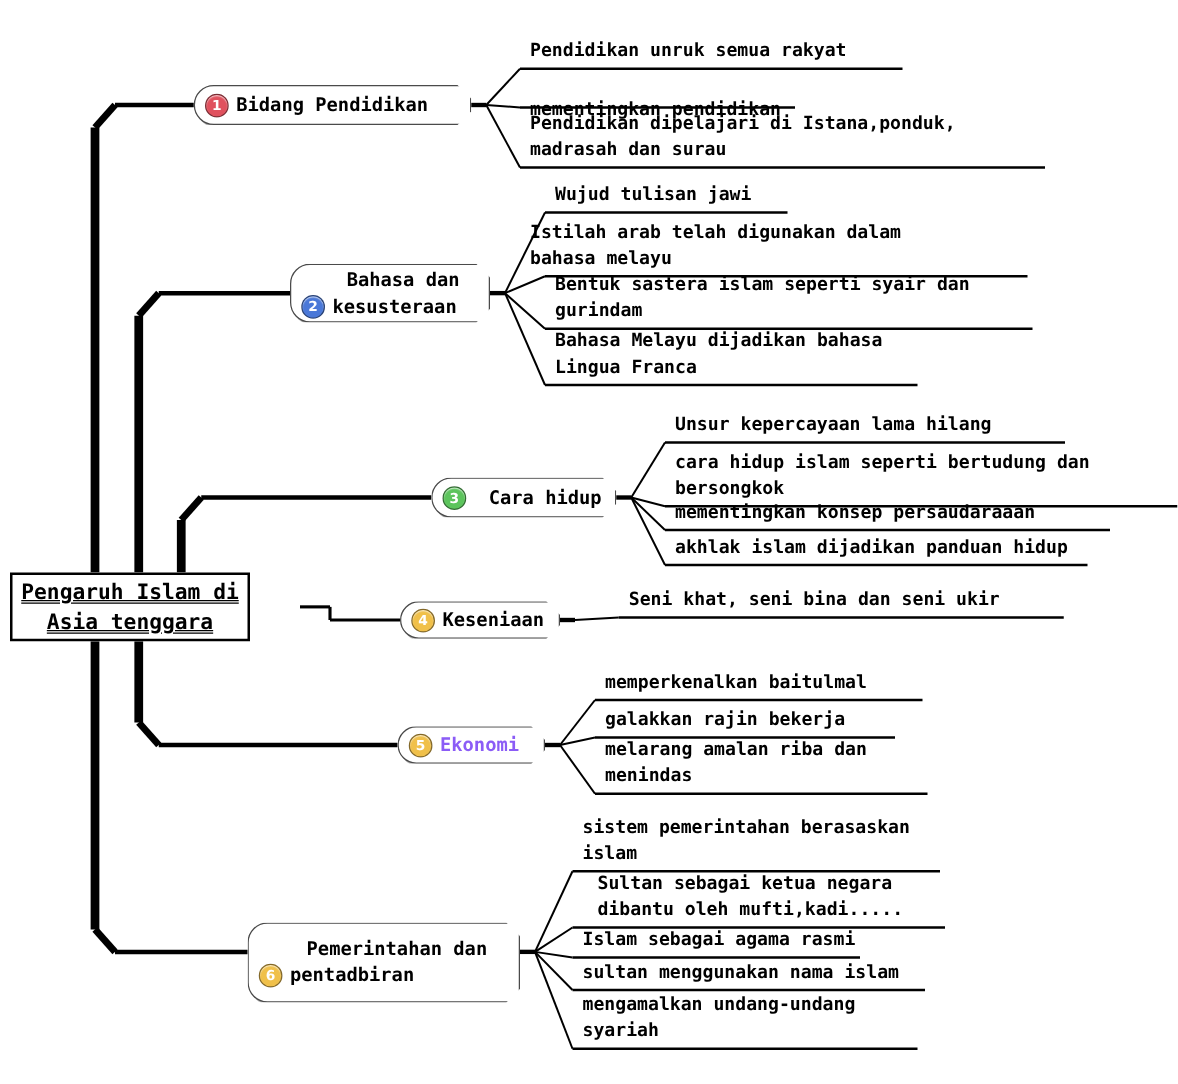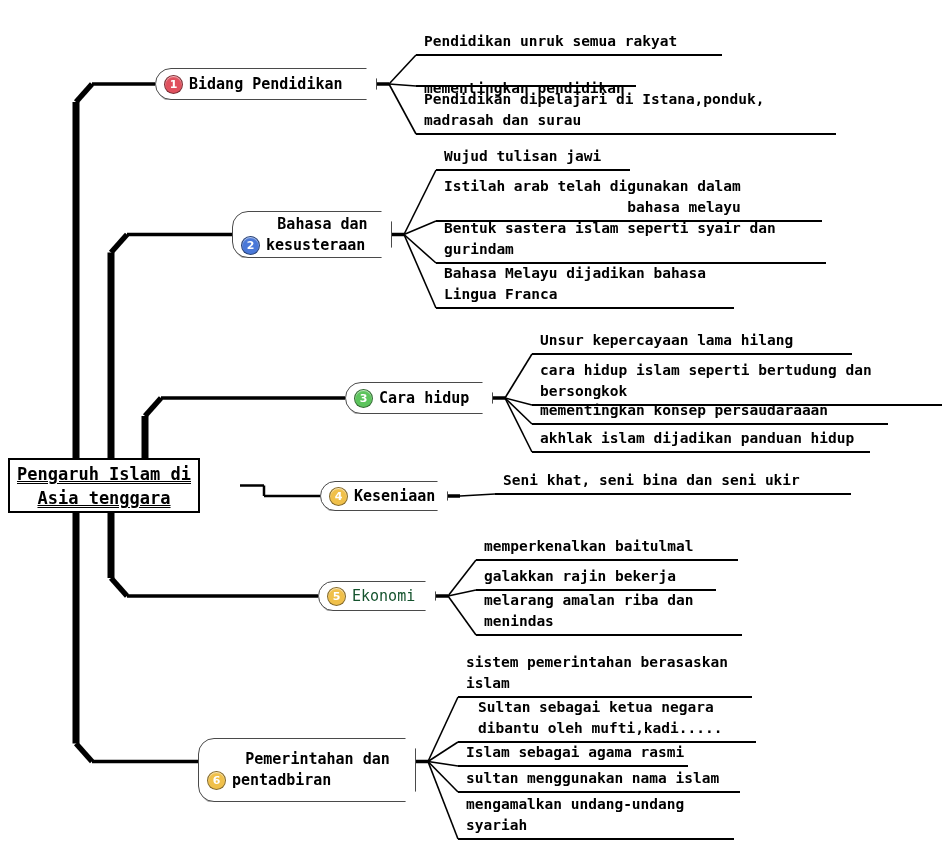--- a/index.html
+++ b/index.html
@@ -34,21 +34,21 @@
     padding:3px 10px 3px 8px;
   }
   .branch-node.r1{
     border-radius:16px 0 0 16px;
     clip-path:polygon(0 30%,0 30%,0 0,calc(100% - 11px) 0,100% 11px,100% calc(100% - 11px),calc(100% - 11px) 100%,0 100%);
   }
   .node-inner{position:relative;display:flex;align-items:center;gap:6px;z-index:2;width:100%;}
   .node-label{
     font-size:15px;font-weight:bold;color:#000;white-space:pre;line-height:21px;
   }
-  .node-label.light{font-weight:normal;color:#14532d;}
+  .node-label.light{font-weight:bold;color:#8b5cf6;}
   .node-label.two-line{text-align:left;}
 
   
   .badge{
     flex:0 0 auto;width:17px;height:17px;border-radius:50%;
     display:inline-flex;align-items:center;justify-content:center;
     font-size:11px;font-weight:bold;color:#fff;
     font-family:"DejaVu Sans","Liberation Sans",sans-serif;
     border:1px solid rgba(0,0,0,.45);
     box-shadow:inset 0 1px 1px rgba(255,255,255,.65);
@@ -157,21 +157,21 @@
             <div style="display: flex; align-items: center; gap: 6px;">
               <span class="badge" style="background: rgb(74, 120, 216);">2</span>
               <div class="node-label two-line">kesusteraan</div>
             </div>
           </div>
         </div>
       </div>
       <div class="branch-node r1" style="left: 345px; top: 382px; width: 148px; height: 32px;">
         <div class="node-inner">
           <span class="badge" style="background: rgb(92, 196, 92);">3</span>
-          <span style="display: block; flex: 1 1 auto;"><span class="node-label">Cara hidup</span></span>
+          <span style="display: block; flex: 1 1 auto; margin-left: 12px;"><span class="node-label">Cara hidup</span></span>
         </div>
       </div>
       <div class="branch-node r1" style="left: 320px; top: 481px; width: 128px; height: 30px;">
         <div class="node-inner">
           <span class="badge" style="background: rgb(240, 192, 74);">4</span>
           <span style="display: block; flex: 1 1 auto;"><span class="node-label">Keseniaan</span></span>
         </div>
       </div>
       <div class="branch-node r1" style="left: 318px; top: 581px; width: 118px; height: 30px;">
         <div class="node-inner">
@@ -189,21 +189,21 @@
             </div>
           </div>
         </div>
       </div>
     </div>
   <div id="leaf-layer">
       <div class="leaf" style="left: 424px; top: 31px;"><span class="leaf-text">Pendidikan unruk semua rakyat</span></div>
       <div class="leaf" style="left: 424px; top: 62px; margin-top: 16px;"><span class="leaf-text">mementingkan pendidikan</span></div>
       <div class="leaf" style="left: 424px; top: 89px;"><span class="leaf-text">Pendidikan dipelajari di Istana,ponduk,</span><span class="leaf-text">madrasah dan surau</span></div>
       <div class="leaf" style="left: 444px; top: 146px;"><span class="leaf-text">Wujud tulisan jawi</span></div>
-      <div class="leaf" style="left: 444px; top: 176px; text-align: right;"><span class="leaf-text">Istilah arab telah digunakan dalam</span><span class="leaf-text">bahasa melayu</span></div>
+      <div class="leaf" style="left: 424px; top: 176px;"><span class="leaf-text">Istilah arab telah digunakan dalam</span><span class="leaf-text">bahasa melayu</span></div>
       <div class="leaf" style="left: 444px; top: 218px;"><span class="leaf-text">Bentuk sastera islam seperti syair dan</span><span class="leaf-text">gurindam</span></div>
       <div class="leaf" style="left: 444px; top: 263px;"><span class="leaf-text">Bahasa Melayu dijadikan bahasa</span><span class="leaf-text">Lingua Franca</span></div>
       <div class="leaf" style="left: 540px; top: 330px;"><span class="leaf-text">Unsur kepercayaan lama hilang</span></div>
       <div class="leaf" style="left: 540px; top: 360px;"><span class="leaf-text">cara hidup islam seperti bertudung dan</span><span class="leaf-text">bersongkok</span></div>
       <div class="leaf" style="left: 540px; top: 400px;"><span class="leaf-text">mementingkan konsep persaudaraaan</span></div>
       <div class="leaf" style="left: 540px; top: 428px;"><span class="leaf-text">akhlak islam dijadikan panduan hidup</span></div>
       <div class="leaf" style="left: 503px; top: 470px;"><span class="leaf-text">Seni khat, seni bina dan seni ukir</span></div>
       <div class="leaf" style="left: 484px; top: 536px;"><span class="leaf-text">memperkenalkan baitulmal</span></div>
       <div class="leaf" style="left: 484px; top: 566px;"><span class="leaf-text">galakkan rajin bekerja</span></div>
       <div class="leaf" style="left: 484px; top: 590px;"><span class="leaf-text">melarang amalan riba dan</span><span class="leaf-text">menindas</span></div>

